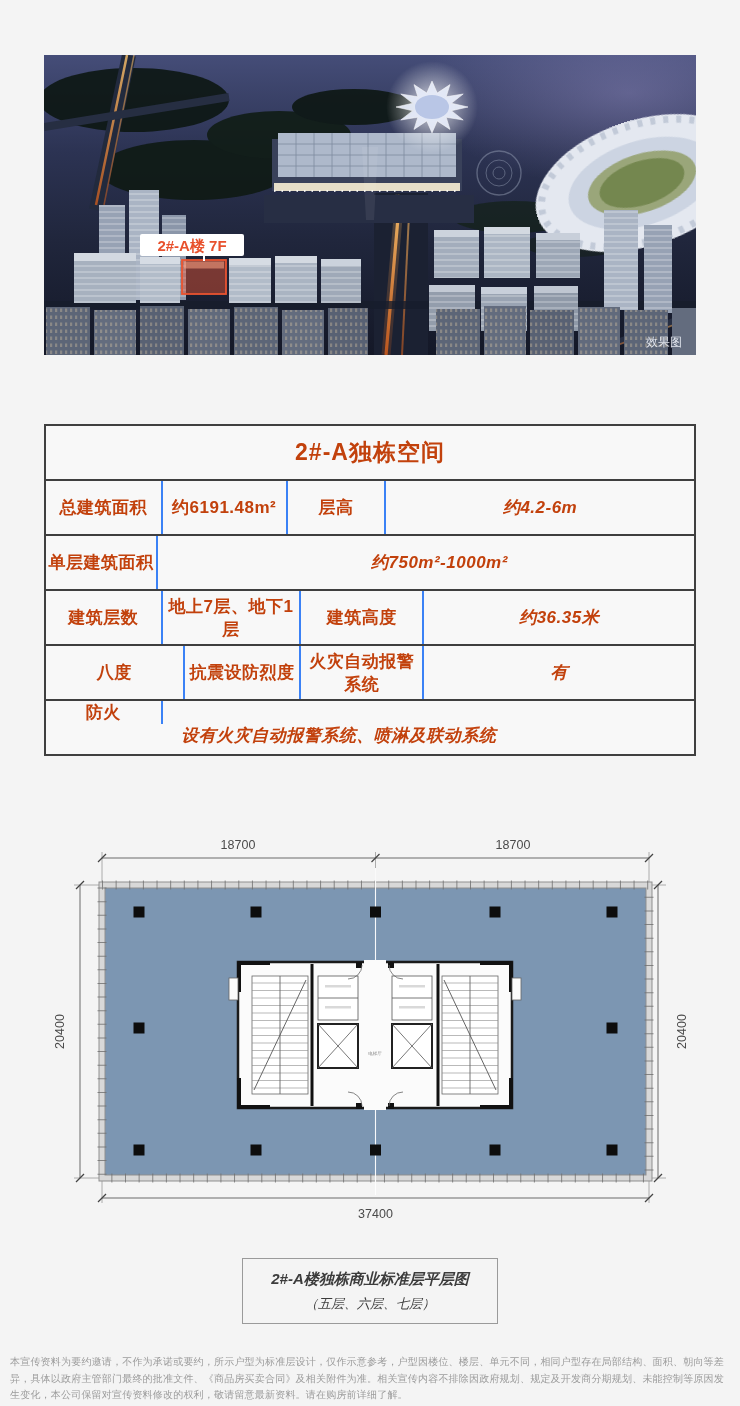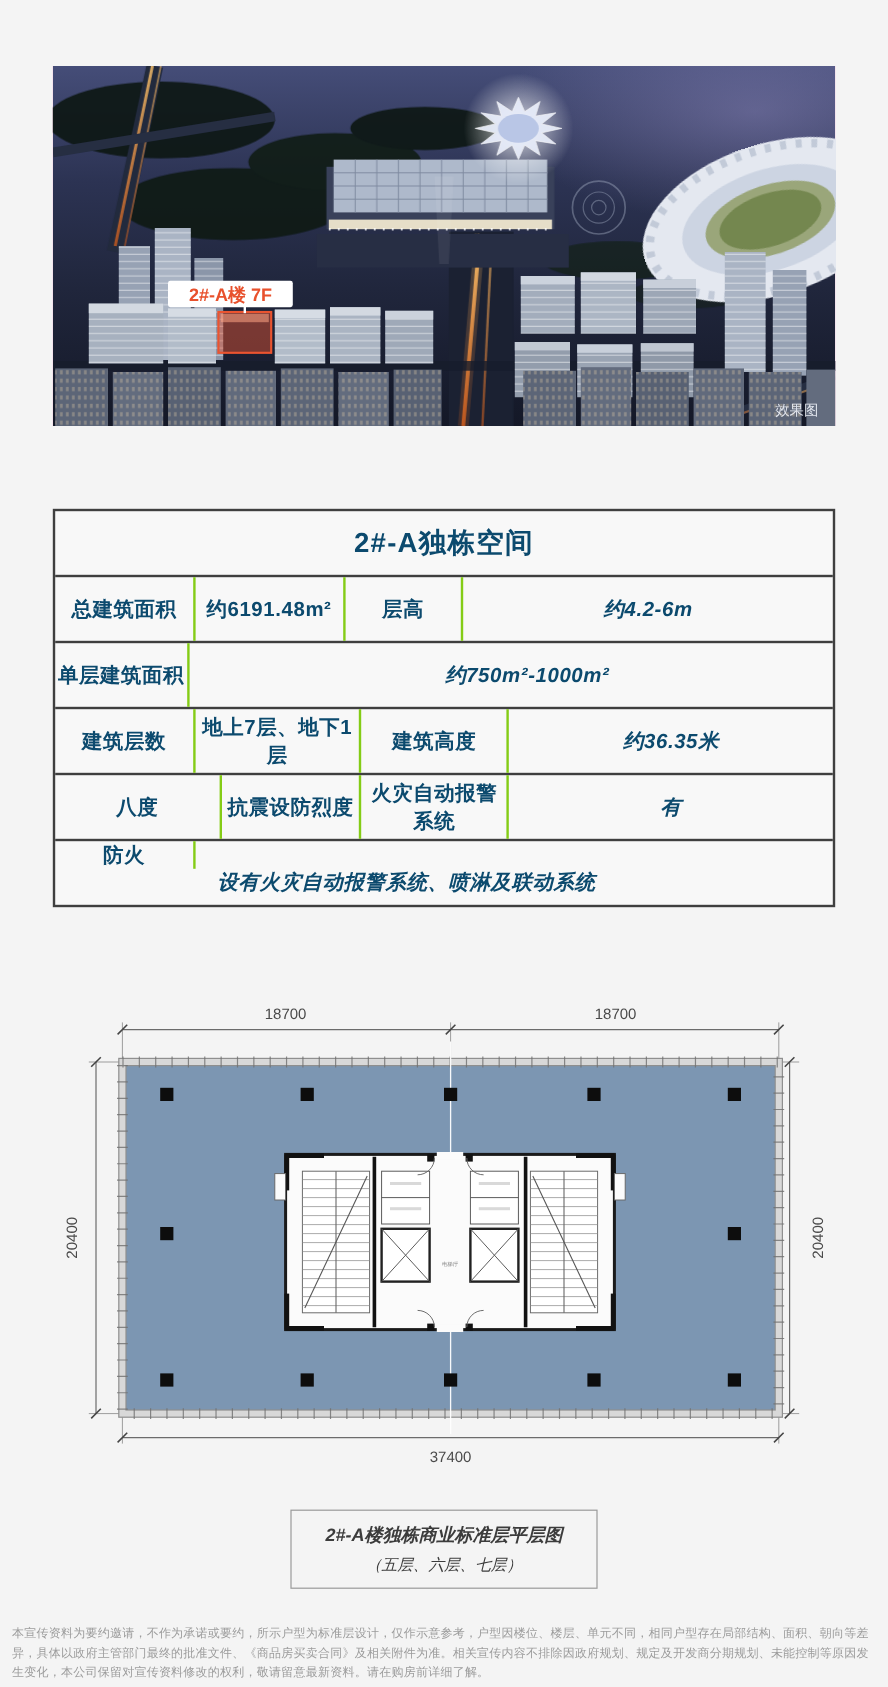--- a/index.html
+++ b/index.html
@@ -11,33 +11,33 @@
   }
   .page{position:relative;width:740px;height:1406px;}
 
   
   .hero{margin:55px 44px 0;width:652px;height:300px;overflow:hidden;position:relative;background:#f9a8d4;}
   .hero svg{display:block;}
 
   
   .spec-table{
     margin:69px 44px 0;width:652px;box-sizing:border-box;
-    border:2px solid #3f3f3f;background:#f8f8f8;color:#0c4a6e;
+    border:2px solid #3f3f3f;background:#f8f8f8;color:#c2410c;
   }
   .spec-title{
     height:53px;display:flex;align-items:center;justify-content:center;
     font-size:23px;font-weight:bold;letter-spacing:1px;
     border-bottom:2px solid #3f3f3f;
   }
   .spec-row{display:flex;height:53px;border-bottom:2px solid #3f3f3f;}
   .spec-row.last{border-bottom:none;flex-direction:column;}
   .spec-cell{
     display:flex;align-items:center;justify-content:center;
     font-size:17px;font-weight:bold;letter-spacing:.5px;
-    border-right:2px solid #84cc16;box-sizing:border-box;text-align:center;
+    border-right:2px solid #3b82f6;box-sizing:border-box;text-align:center;
   }
   .spec-cell.end{border-right:none;font-style:italic;}
   .w180{width:18%;}.w193{width:19.3%;}.w152{width:15.2%;}.w475{width:47.5%;}
   .w820{width:82%;margin-left:27px;}.w214{width:21.4%;}.w190{width:19%;}.w416{width:41.6%;}
 
   
   .plan{margin-top:72px;width:740px;height:400px;}
   .plan svg{display:block;}
 
   

